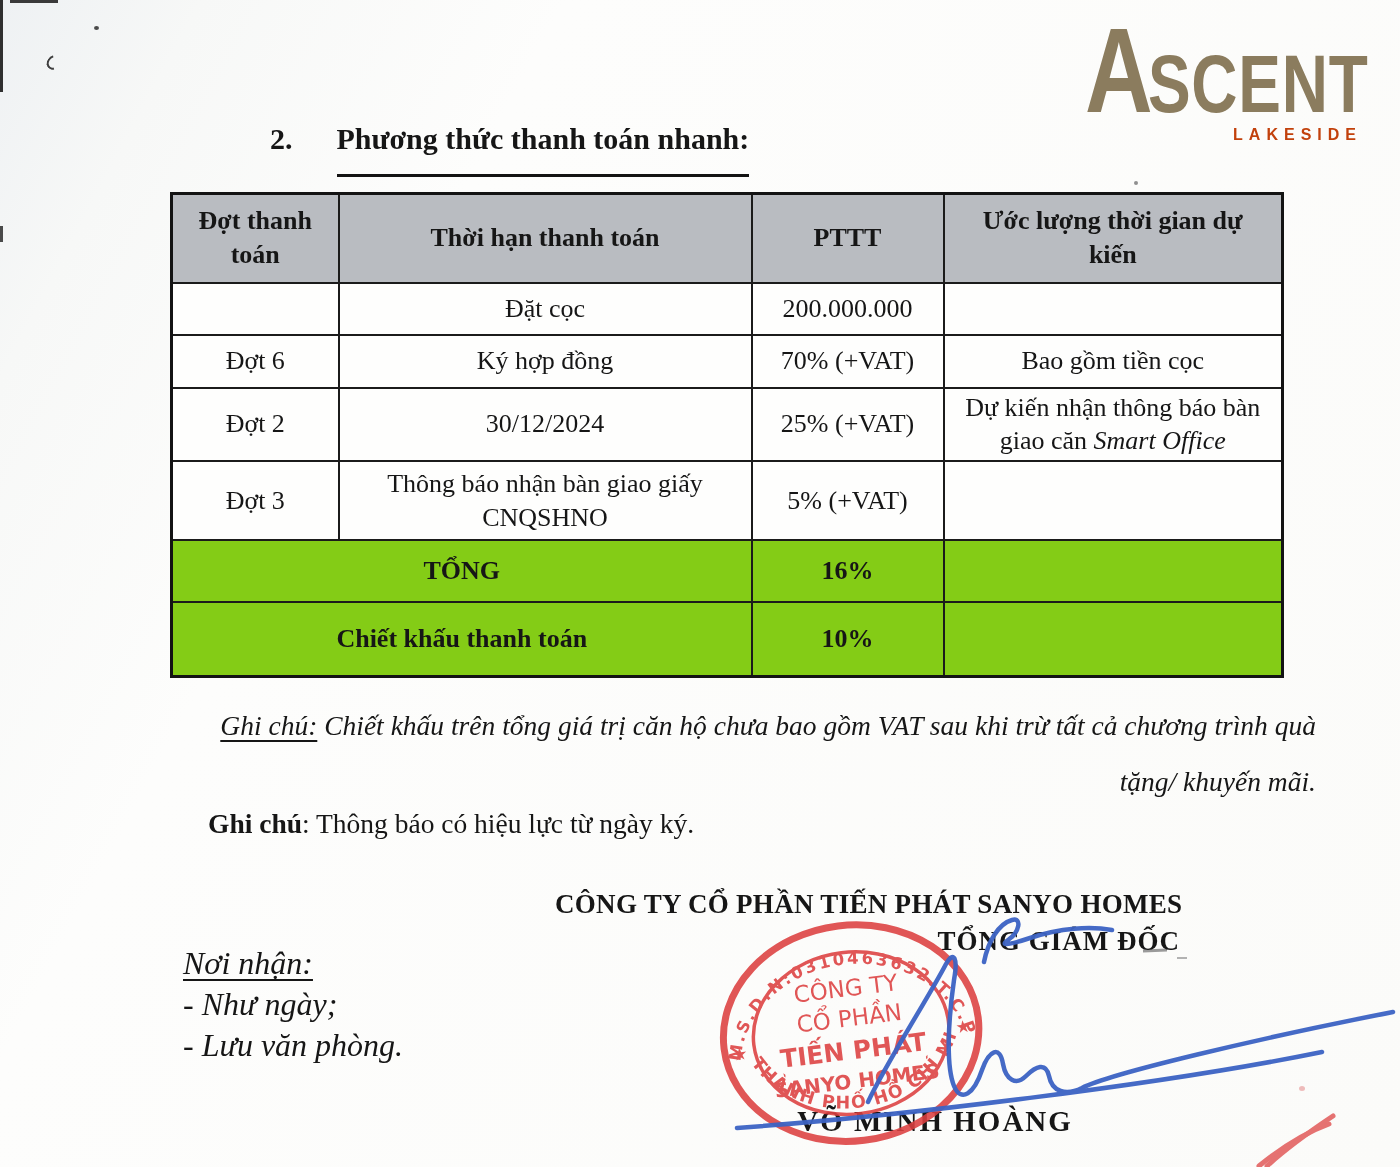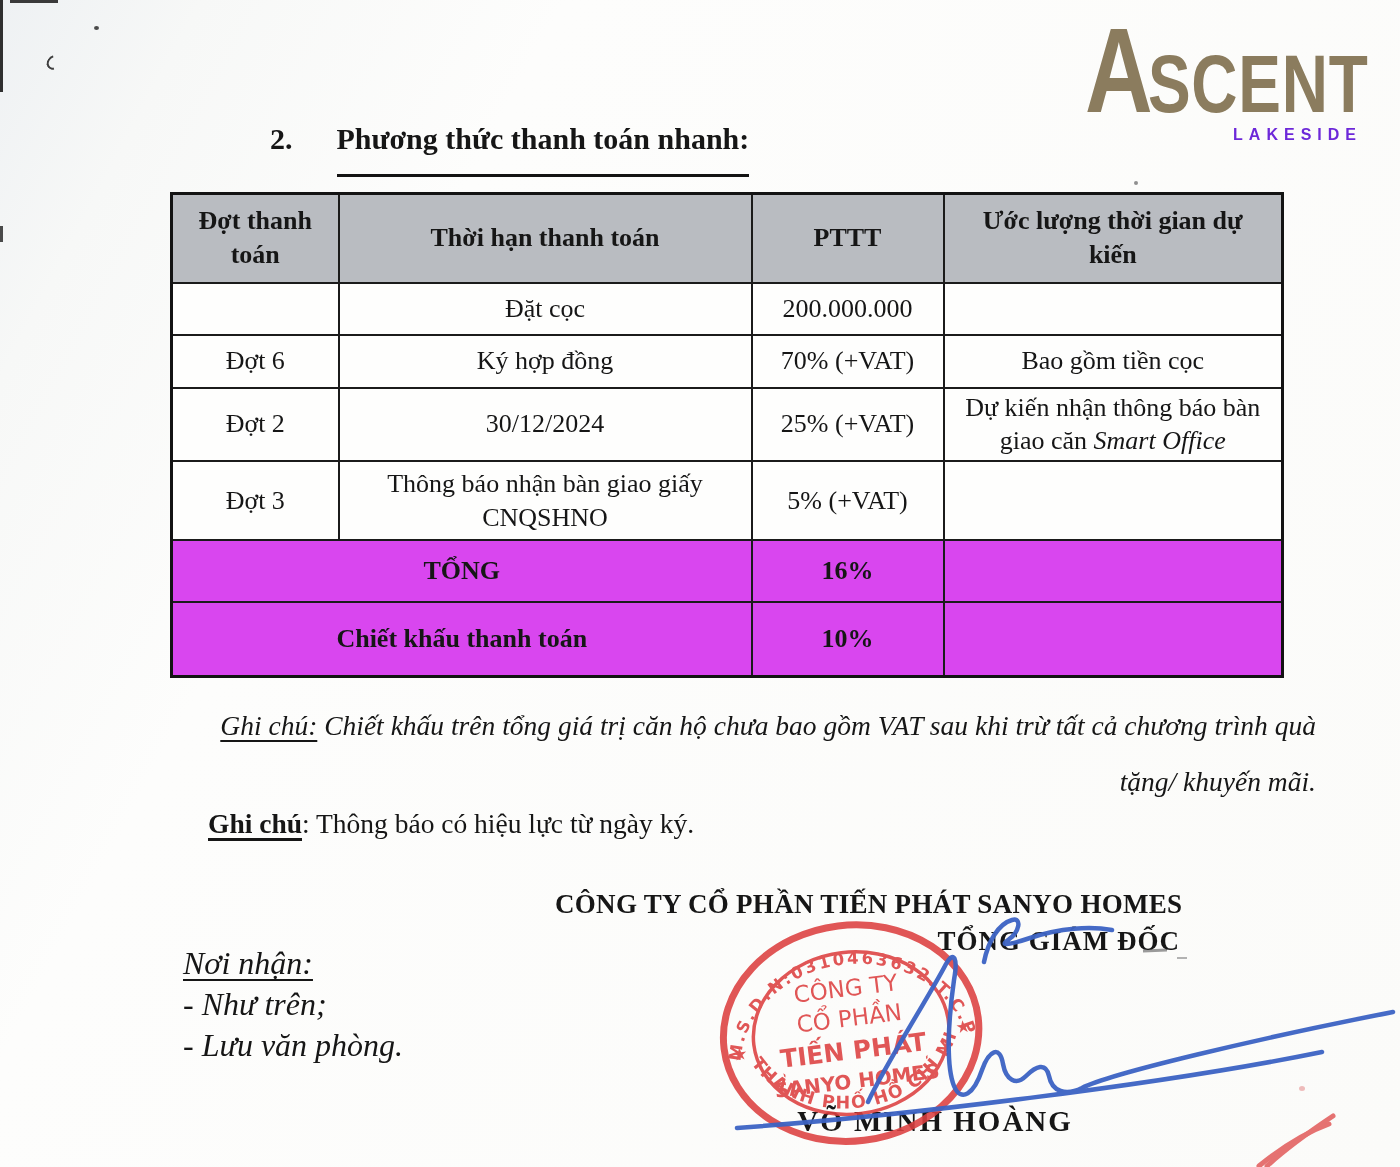--- a/index.html
+++ b/index.html
@@ -24,43 +24,43 @@
   .dash1{left:1143px;top:949px;width:24px;height:3px;background:#9a9a9a;transform:rotate(-2deg);}
   .dash2{left:1177px;top:957px;width:10px;height:2px;background:#b2b2b2;}
   .red-dot{left:1299px;top:1086px;width:6px;height:5px;background:#e8a0a0;border-radius:50%;opacity:.7;}
 
   
   .logo{left:1085px;top:22px;width:280px;color:#8b7c5e;font-family:"Liberation Sans","DejaVu Sans",sans-serif;}
   .logo-row{display:flex;align-items:baseline;transform:scaleX(0.78);transform-origin:left bottom;white-space:nowrap;}
   .logo-a{font-size:120px;font-weight:bold;line-height:96px;letter-spacing:-3px;}
   .logo-rest{font-size:82px;font-weight:bold;line-height:96px;margin-left:-3px;letter-spacing:1px;}
   .logo-sub{width:277px;text-align:right;font-size:16px;font-weight:bold;letter-spacing:6px;
-            margin-top:-6px;padding-right:2px;color:#6d28d9;}
+            margin-top:-6px;padding-right:2px;color:#c2410c;}
 
   
   .heading{left:270px;top:122px;display:flex;gap:44px;font-size:30px;font-weight:bold;}
   .heading .title{border-bottom:3px solid #131313;padding-bottom:18px;}
 
   
   table.pay{left:170px;top:192px;border-collapse:collapse;table-layout:fixed;position:absolute;
             border:3px solid #131313;background:#fefefd;}
   table.pay th,table.pay td{border:2.5px solid #1b1b1b;text-align:center;vertical-align:middle;
             font-size:26px;padding:2px 12px;line-height:1.3;}
   table.pay th{background:#b9bcc1;font-weight:bold;}
   tr.row-head{height:89px;}
   tr.row-a{height:52px;} tr.row-b{height:53px;} tr.row-c{height:69px;} tr.row-d{height:79px;}
   tr.row-total{height:62px;} tr.row-disc{height:74px;}
-  tr.row-total td,tr.row-disc td{background:#d946ef;font-weight:bold;}
+  tr.row-total td,tr.row-disc td{background:#84cc16;font-weight:bold;}
   .ital{font-style:italic;}
 
   
   .note1{left:208px;top:698px;width:1108px;font-size:27.5px;font-style:italic;line-height:2.05;text-align:right;}
   .note1 .lbl{text-decoration:underline;text-underline-offset:5px;text-decoration-thickness:2px;}
   .note2{left:208px;top:808px;width:1100px;font-size:27.5px;}
-  .note2 .lbl{font-weight:bold;text-decoration:underline;text-underline-offset:5px;text-decoration-thickness:2.5px;}
+  .note2 .lbl{font-weight:bold;text-underline-offset:5px;text-decoration-thickness:2.5px;}
 
   
   .company{left:555px;top:889px;width:730px;text-align:left;font-size:27px;font-weight:bold;letter-spacing:.3px;}
   .role{left:555px;top:926px;width:625px;text-align:right;font-size:27px;font-weight:bold;letter-spacing:1px;}
   .signer{left:770px;top:1105px;width:330px;text-align:center;font-size:29px;font-weight:bold;letter-spacing:2px;}
 
   
   .recipients{left:183px;top:943px;font-size:32px;font-style:italic;line-height:41px;}
   .recipients .lbl{text-decoration:underline;text-underline-offset:5px;text-decoration-thickness:2px;}
 
@@ -153,21 +153,21 @@
 <div class="abs note2">
   <span class="lbl">Ghi chú</span><span>: Thông báo có hiệu lực từ ngày ký.</span>
 </div>
 
 <div class="abs company">CÔNG TY CỔ PHẦN TIẾN PHÁT SANYO HOMES</div>
 <div class="abs role">TỔNG GIÁM ĐỐC</div>
 <div class="abs signer">VÕ MINH HOÀNG</div>
 
 <div class="abs recipients">
   <div class="lbl">Nơi nhận:</div>
-  <div>- Như trên;</div>
+  <div>- Như ngày;</div>
   <div>- Lưu văn phòng.</div>
 </div>
 
 <svg class="abs stamp-svg" width="296" height="252" viewBox="0 0 296 252">
   <defs>
     <path id="arcTop" d="M 33,155 A 114,97 0 1 1 261,155" fill="none"></path>
     <path id="arcBottom" d="M 42,140 A 112,95 0 0 0 252,140" fill="none"></path>
   </defs>
   <ellipse cx="147" cy="127" rx="128" ry="108" fill="none" stroke="#dd4040" stroke-width="7"></ellipse>
   <ellipse cx="147" cy="127" rx="98" ry="81" fill="none" stroke="#dd4040" stroke-width="3.5"></ellipse>

